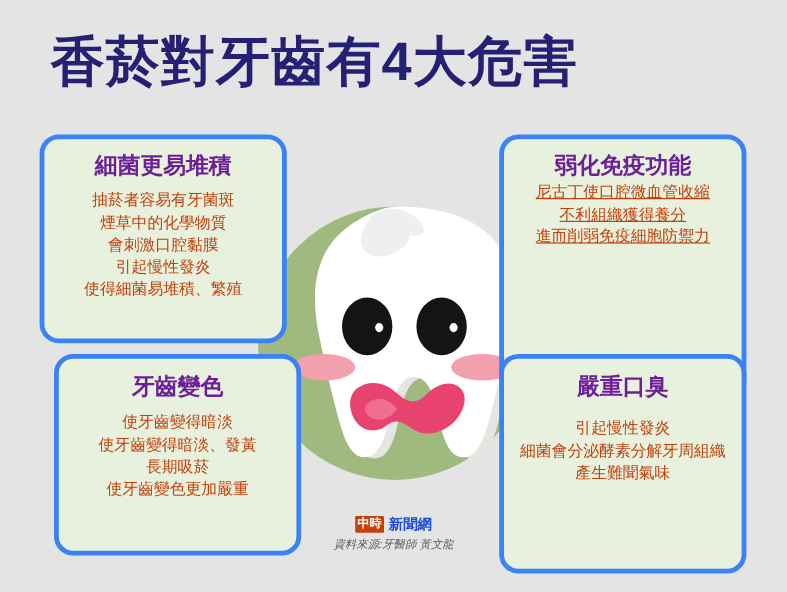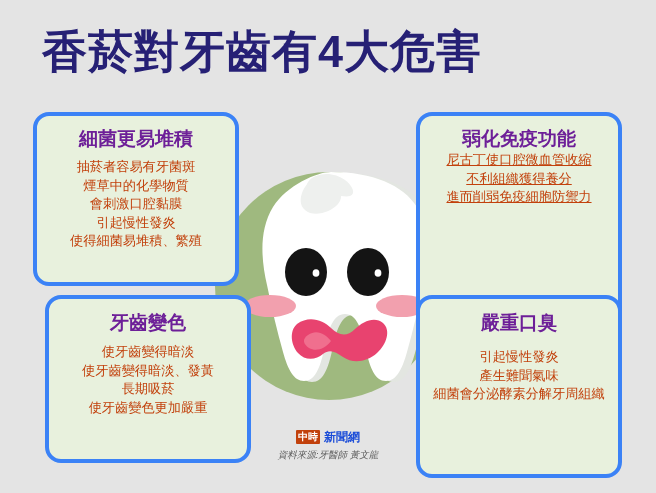--- a/index.html
+++ b/index.html
@@ -238,22 +238,22 @@
       <div>使牙齒變得暗淡、發黃</div>
       <div>長期吸菸</div>
       <div>使牙齒變色更加嚴重</div>
     </div>
   </div>
 
   <div class="card card-br">
     <div class="card-heading">嚴重口臭</div>
     <div class="card-body">
       <div>引起慢性發炎</div>
+      <div>細菌會分泌酵素分解牙周組織</div>
       <div>產生難聞氣味</div>
-      <div>細菌會分泌酵素分解牙周組織</div>
     </div>
   </div>
 
   <div class="footer">
     <div class="logo-row">
       <span class="logo-mark">中時</span>
       <span class="logo-word">新聞網</span>
     </div>
     <div class="source">資料來源:牙醫師 黃文龍</div>
   </div>

